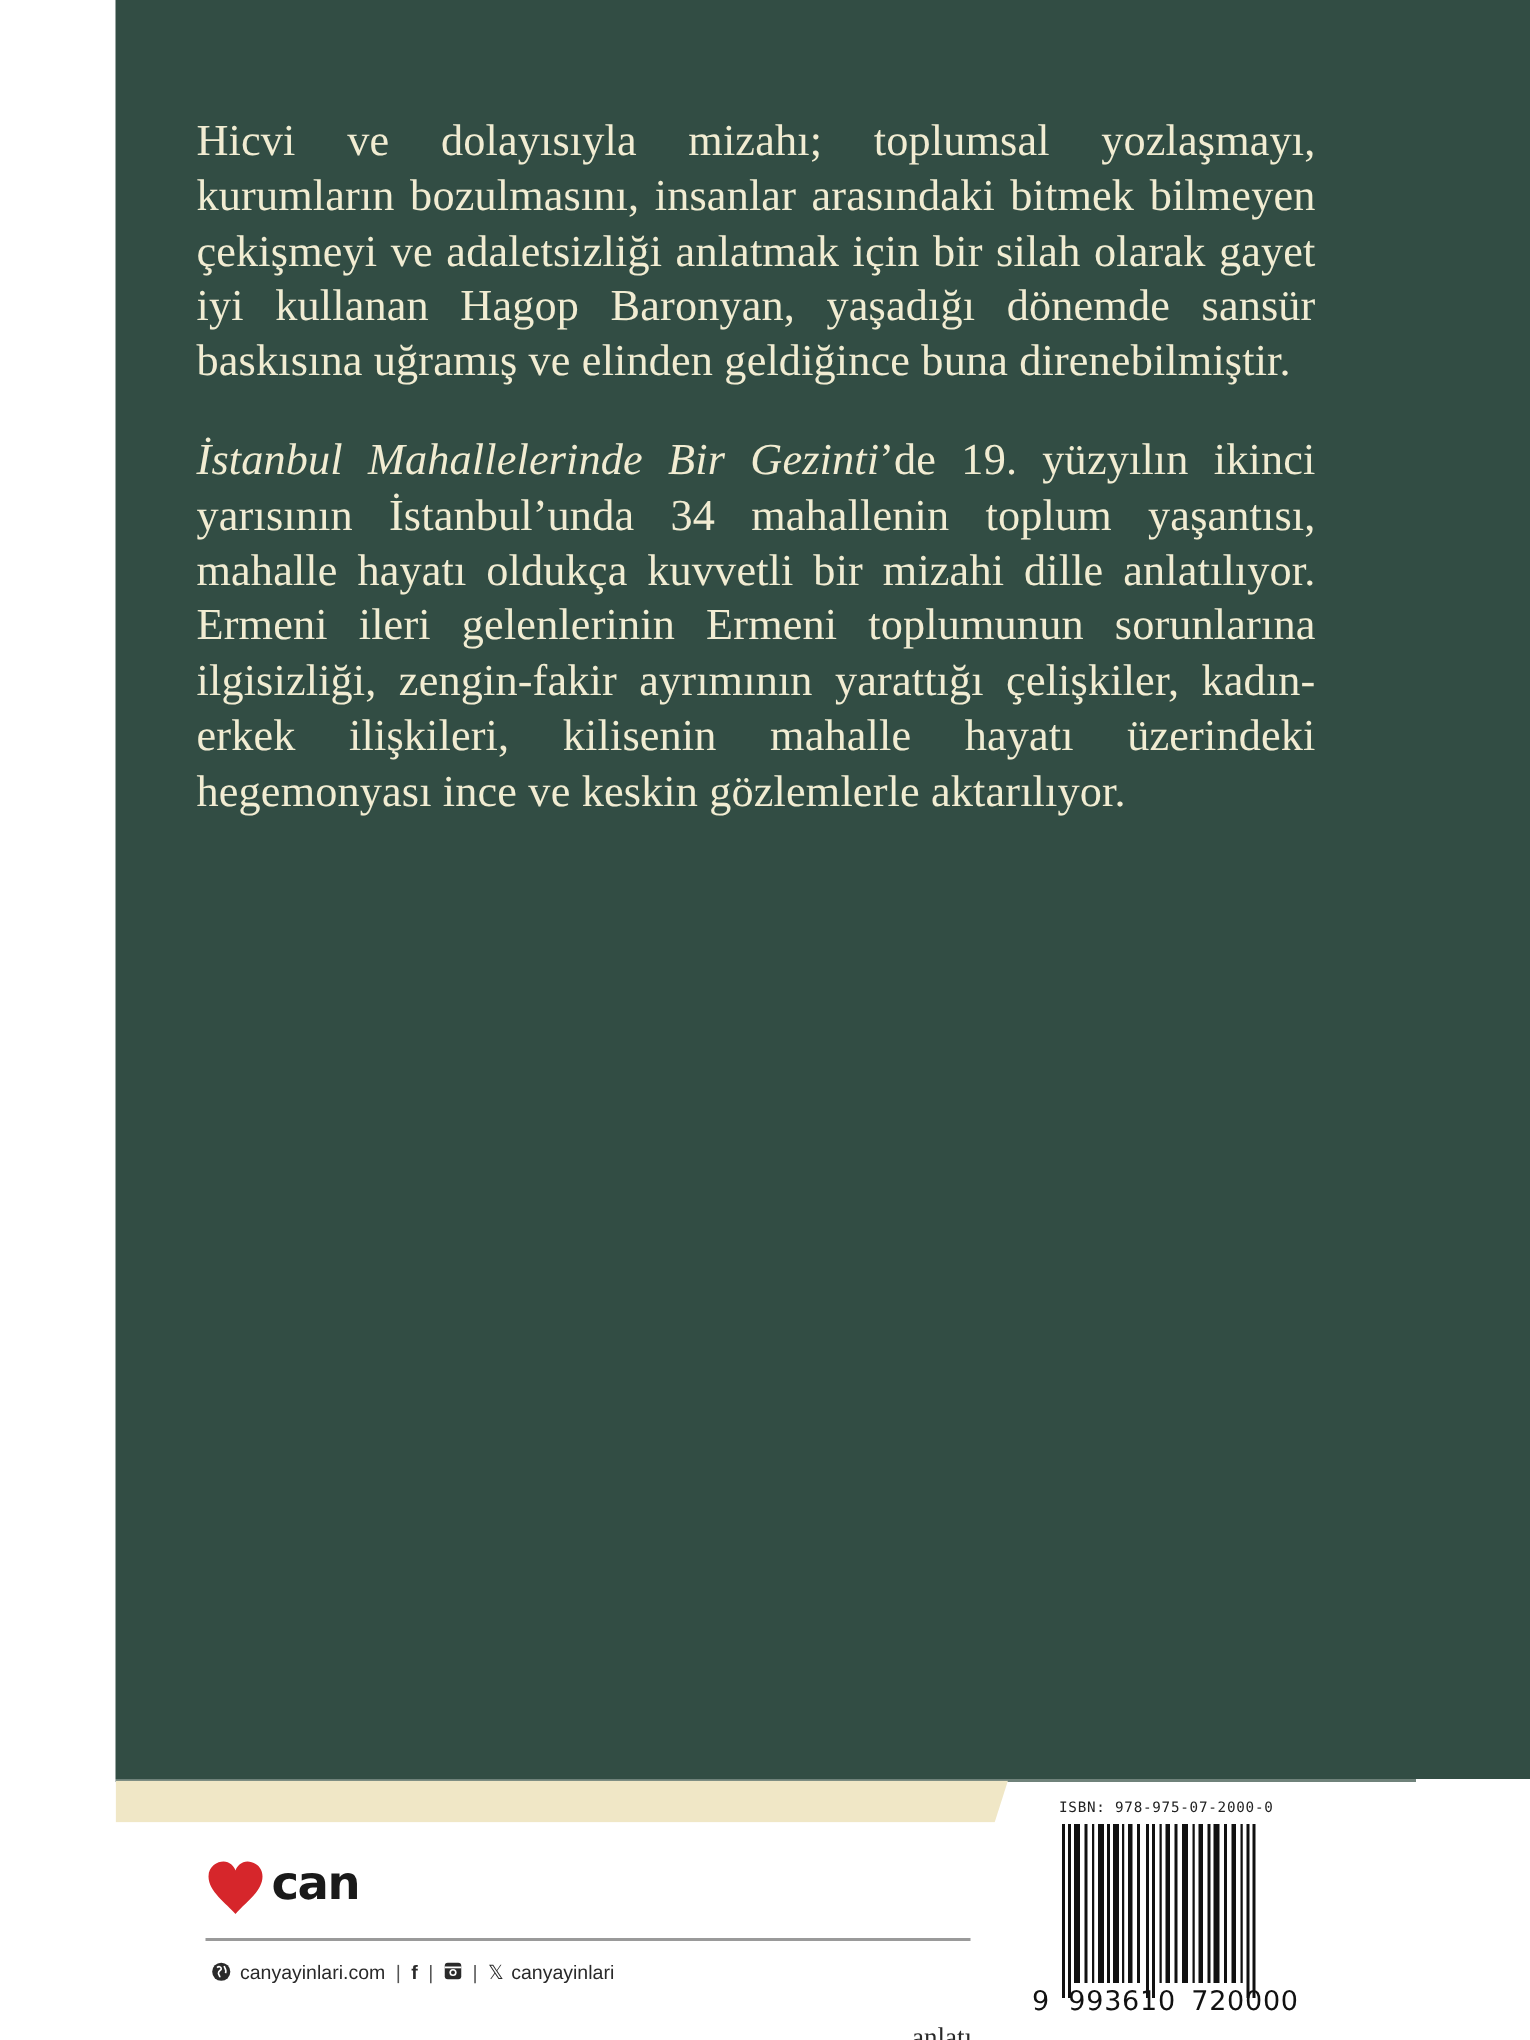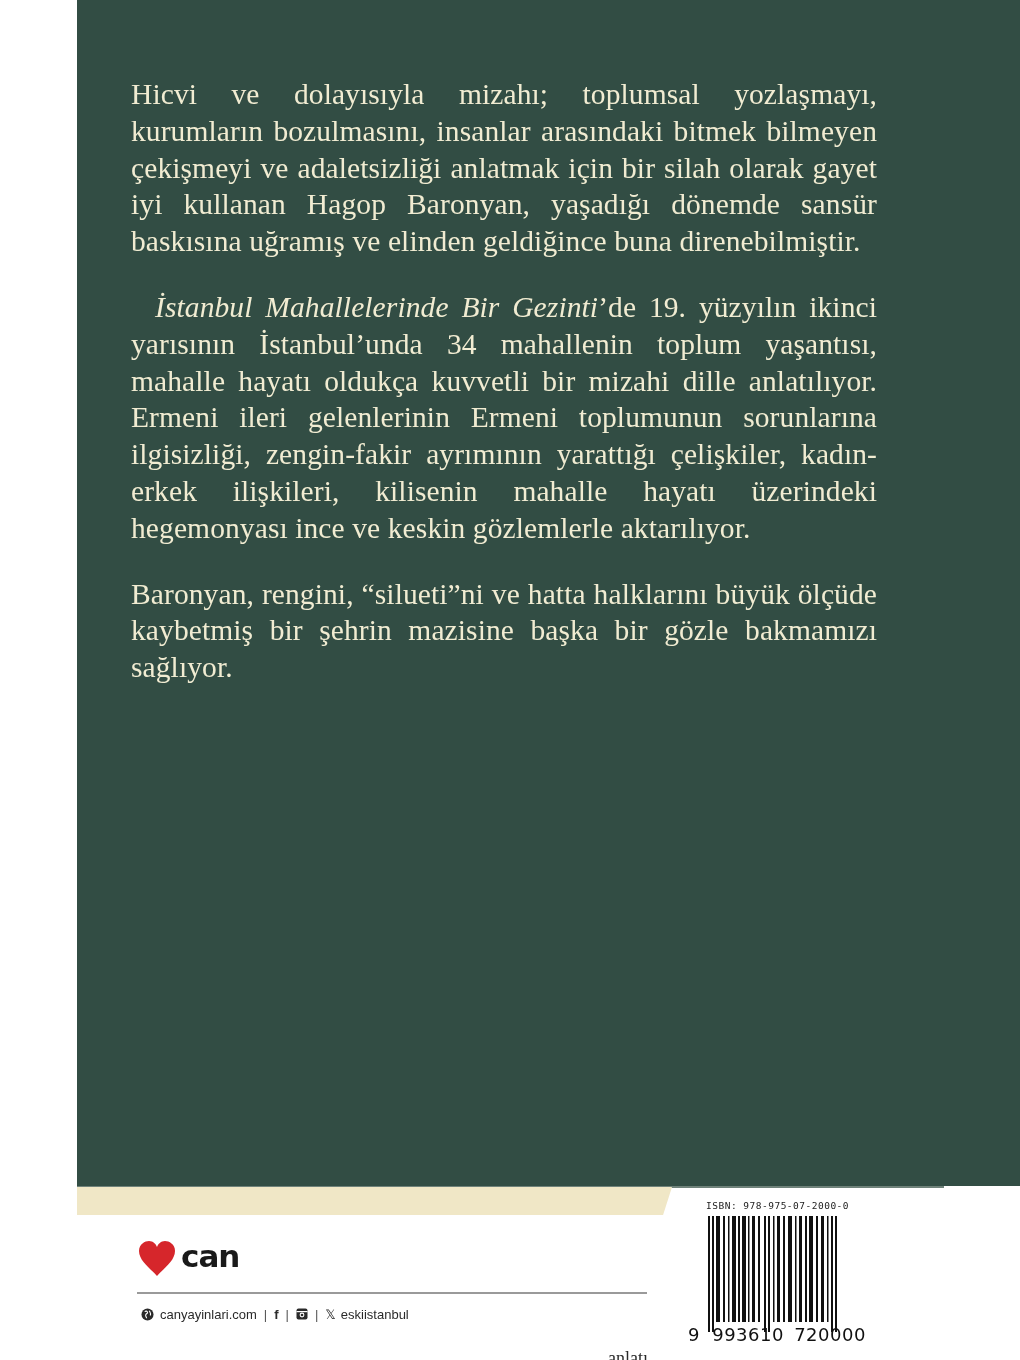--- a/index.html
+++ b/index.html
@@ -15,21 +15,21 @@
     }
     .blurb {
       position: absolute; left: 54px; top: 76px; width: 746px;
       color: #f1ecd2;
       font-family: "Liberation Serif", "DejaVu Serif", serif;
       font-size: 29.5px; line-height: 36.8px;
       text-align: justify; letter-spacing: 0.1px;
     }
     .blurb p { margin: 0 0 29px 0; }
     .blurb p.p2 { margin-bottom: 29px; }
-    .blurb em { font-style: italic; margin-left: 24px; }
+    .blurb em { font-style: italic; }
     .hashtags {
       position: absolute; left: 54px; top: 1126px; width: 760px;
       color: #f1ecd2;
       font-family: "Liberation Serif", "DejaVu Serif", serif;
       font-size: 23px; line-height: 30px; white-space: nowrap;
     }
     .cream-band {
       position: absolute; left: 0; top: 1187px; width: 595px; height: 28px;
       background: #f0e7c6;
       clip-path: polygon(0 0, 100% 0, 98.5% 100%, 0 100%);
@@ -79,21 +79,20 @@
   </style>
 </head>
 <body>
 
 <div class="cover">
 
   <div class="green-panel">
     <div class="blurb">
       <p>Hicvi ve dolayısıyla mizahı; toplumsal yozlaşmayı, kurumların bozulmasını, insanlar arasındaki bitmek bilmeyen çekişmeyi ve adaletsizliği anlatmak için bir silah olarak gayet iyi kullanan Hagop Baronyan, yaşadığı dönemde sansür baskısına uğramış ve elinden geldiğince buna direnebilmiştir.</p>
       <p class="p2"><em>İstanbul Mahallelerinde Bir Gezinti</em><span>’de 19. yüzyılın ikinci yarısının İstanbul’unda 34 mahallenin toplum yaşantısı, mahalle hayatı oldukça kuvvetli bir mizahi dille anlatılıyor. Ermeni ileri gelenlerinin Ermeni toplumunun sorunlarına ilgisizliği, zengin-fakir ayrımının yarattığı çelişkiler, kadın-erkek ilişkileri, kilisenin mahalle hayatı üzerindeki hegemonyası ince ve keskin gözlemlerle aktarılıyor.</span></p>
-      <p>Baronyan, rengini, “silueti”ni ve hatta halklarını büyük ölçüde kaybetmiş bir şehrin mazisine başka bir gözle bakmamızı sağlıyor.</p>
     </div>
   </div>
 
   <div class="cream-band-edge"></div>
   <div class="cream-band"></div>
 
   <div class="logo">
     <svg class="heart" viewBox="0 0 40 40">
       <path d="M20 37 C 14 30, 2 22, 2 12 C 2 5, 8 2, 12 2 C 16 2, 19 5, 20 8 C 21 5, 24 2, 28 2 C 32 2, 38 5, 38 12 C 38 22, 26 30, 20 37 Z" fill="#d6262b"></path>
     </svg>
@@ -113,21 +112,21 @@
     <span class="fb">f</span>
     <span class="sep">|</span>
     <svg class="ig" viewBox="0 0 12 12">
       <rect x="0.5" y="0.5" width="11" height="11" rx="2" fill="#2a2a2a"></rect>
       <rect x="0.5" y="3" width="11" height="1.2" fill="#fff"></rect>
       <circle cx="6" cy="7" r="2.4" fill="#fff"></circle>
       <circle cx="6" cy="7" r="1.3" fill="#2a2a2a"></circle>
     </svg>
     <span class="sep">|</span>
     <span class="x">𝕏</span>
-    <span>eskiistanbul</span>
+    <span>canyayinlari</span>
   </div>
 
   <div class="genre">anlatı</div>
 
   <div class="barcode-box">
     <div class="isbn-label">ISBN: 978-975-07-2000-0</div>
     <svg class="bars" viewBox="0 0 138 116" preserveAspectRatio="none">
       <g fill="#111">
         <rect x="0" y="0" width="2" height="116"></rect>
         <rect x="4" y="0" width="2" height="116"></rect>

